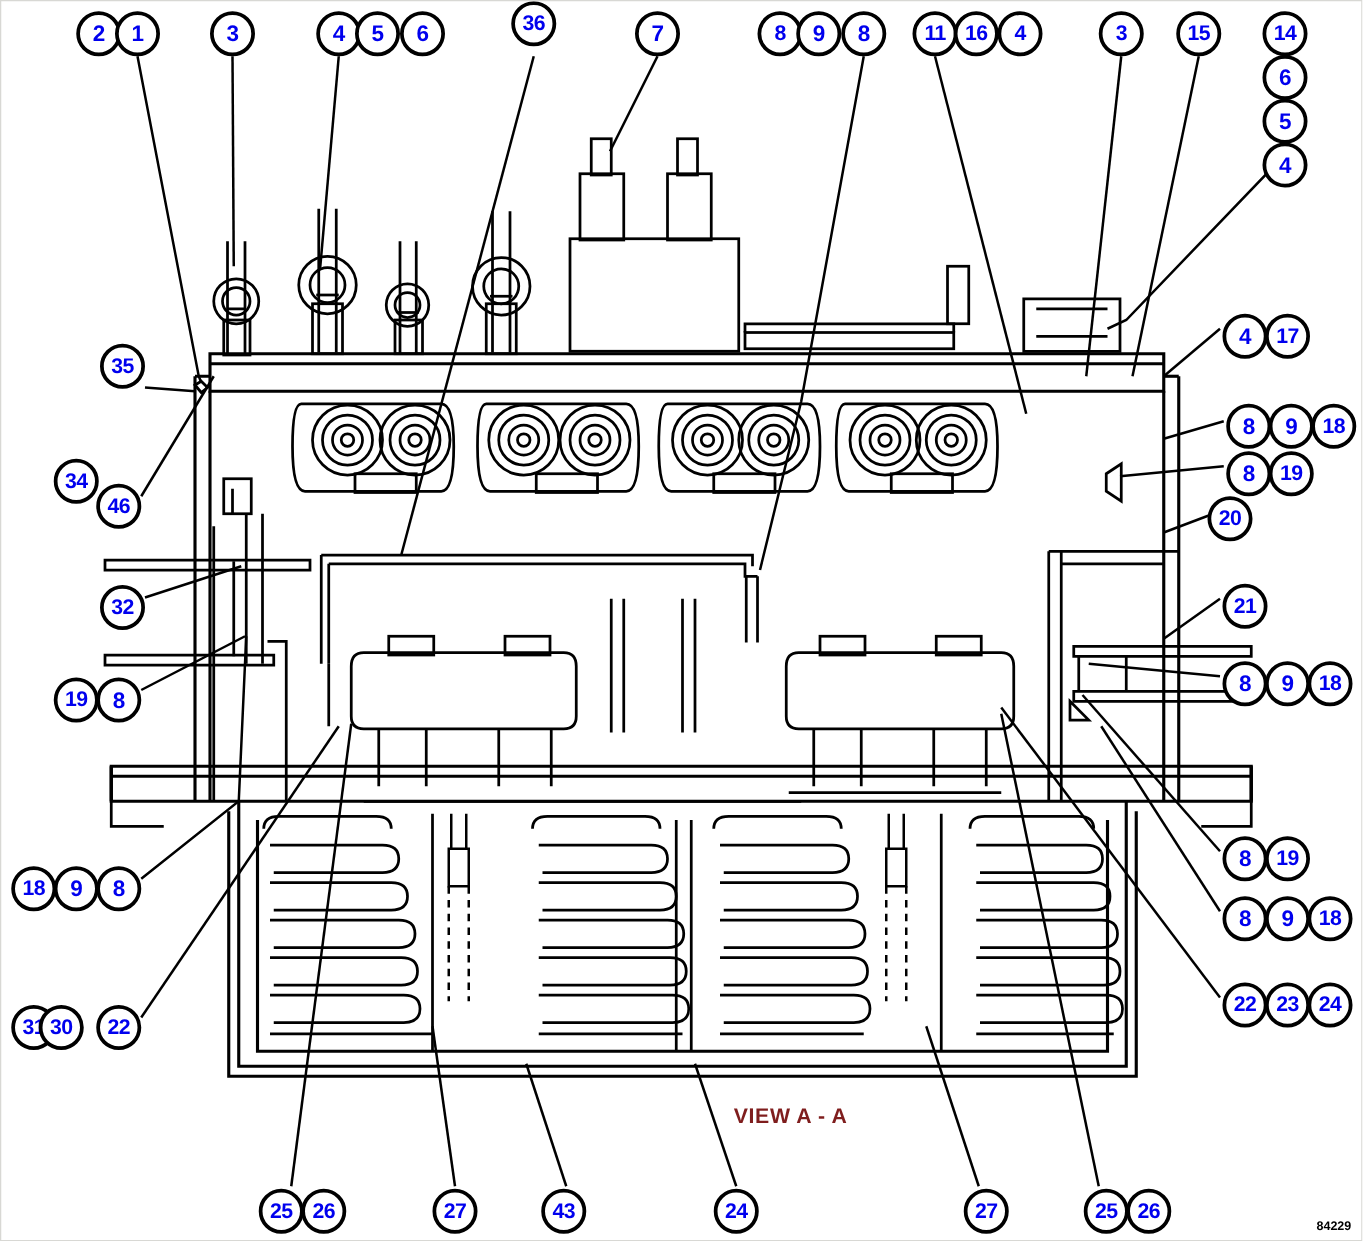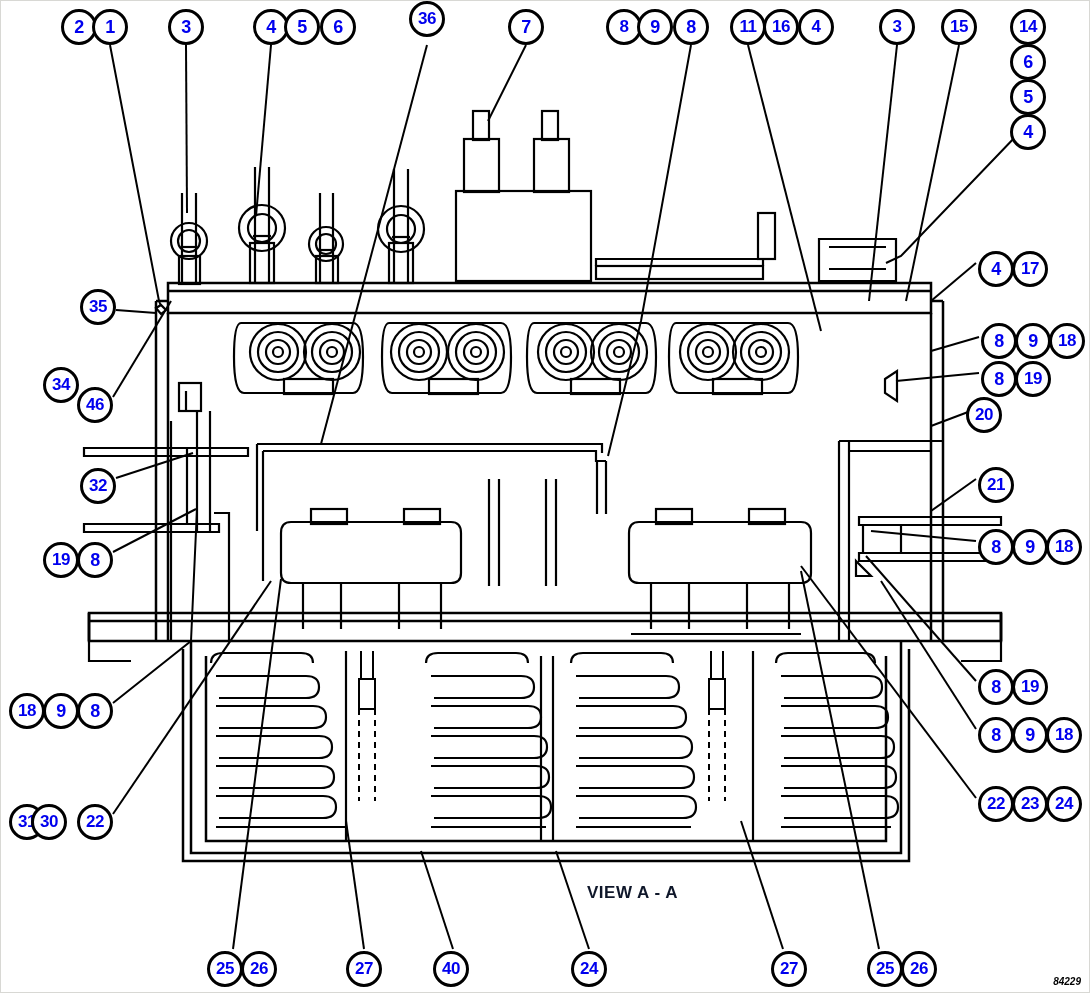--- a/index.html
+++ b/index.html
@@ -31,33 +31,32 @@
     text-align: center;
     letter-spacing: -0.5px;
   }
   .callout.two-digit { font-size: 17px; }
   #view-label {
     position: absolute;
     left: 586px; top: 882px;
     font-family: "Liberation Sans", sans-serif;
     font-weight: bold;
     font-size: 17px;
-    color: #0f172a;
+    color: #7f1d1d;
     letter-spacing: 0.5px;
     white-space: nowrap;
     text-align: right;
   }
   #sheet-code {
     position: absolute;
     right: 8px; bottom: 5px;
     font-family: "Liberation Sans", sans-serif;
     font-weight: bold;
     font-size: 10px;
     color: #000000;
-    font-style: italic;
   }
 </style>
 </head>
 <body>
 
 <div id="page">
 
   <svg id="diagram-svg" width="1090" height="993" viewBox="0 0 1090 993">
     <g fill="none" stroke="#000000" stroke-width="2.2" stroke-linejoin="miter" stroke-linecap="butt">
 
@@ -357,21 +356,21 @@
   </div>
 
   <div>
     <div class="callout two-digit" style="left:1009px;top:8px">14</div>
     <div class="callout" style="left:1009px;top:43px">6</div>
     <div class="callout" style="left:1009px;top:78px">5</div>
     <div class="callout" style="left:1009px;top:113px">4</div>
   </div>
 
   <div>
-    <div class="callout two-digit" style="left:79px;top:288px">35</div>
+    <div class="callout two-digit" style="left:79px;top:274px">35</div>
     <div class="callout two-digit" style="left:42px;top:366px">34</div>
     <div class="callout two-digit" style="left:76px;top:386px">46</div>
     <div class="callout two-digit" style="left:79px;top:467px">32</div>
     <div class="callout two-digit" style="left:42px;top:541px">19</div>
     <div class="callout" style="left:76px;top:541px">8</div>
     <div class="callout two-digit" style="left:8px;top:692px">18</div>
     <div class="callout" style="left:42px;top:692px">9</div>
     <div class="callout" style="left:76px;top:692px">8</div>
     <div class="callout two-digit" style="left:8px;top:803px">31</div>
     <div class="callout two-digit" style="left:30px;top:803px">30</div>
@@ -398,21 +397,21 @@
     <div class="callout two-digit" style="left:1045px;top:716px">18</div>
     <div class="callout two-digit" style="left:977px;top:785px">22</div>
     <div class="callout two-digit" style="left:1011px;top:785px">23</div>
     <div class="callout two-digit" style="left:1045px;top:785px">24</div>
   </div>
 
   <div>
     <div class="callout two-digit" style="left:206px;top:950px">25</div>
     <div class="callout two-digit" style="left:240px;top:950px">26</div>
     <div class="callout two-digit" style="left:345px;top:950px">27</div>
-    <div class="callout two-digit" style="left:432px;top:950px">40</div>
+    <div class="callout two-digit" style="left:432px;top:950px">43</div>
     <div class="callout two-digit" style="left:570px;top:950px">24</div>
     <div class="callout two-digit" style="left:770px;top:950px">27</div>
     <div class="callout two-digit" style="left:866px;top:950px">25</div>
     <div class="callout two-digit" style="left:900px;top:950px">26</div>
   </div>
 
   <div id="view-label">VIEW A - A</div>
   <div id="sheet-code">84229</div>
 
 </div>

